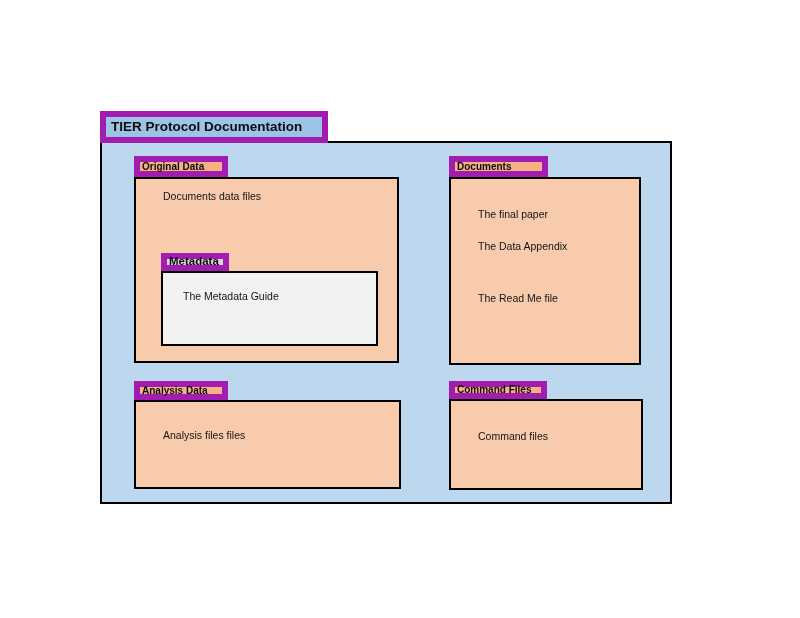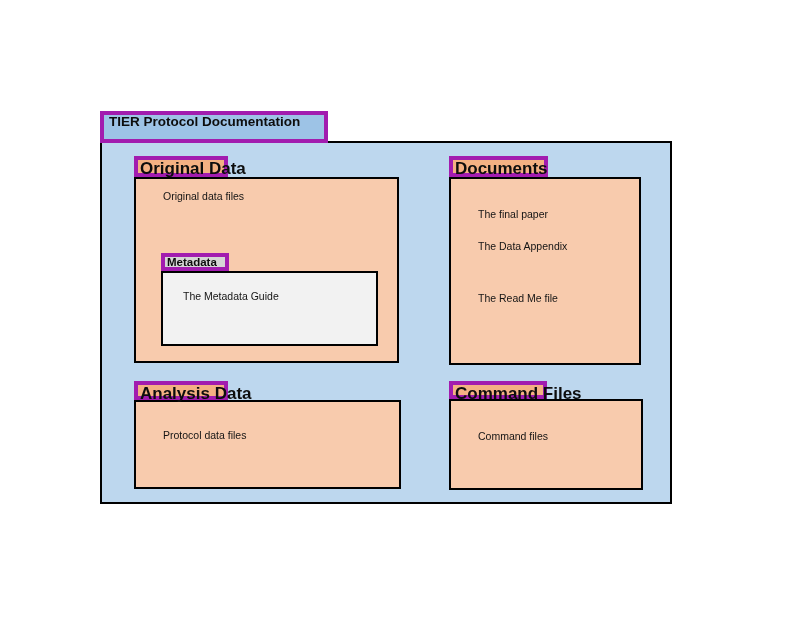--- a/index.html
+++ b/index.html
@@ -12,22 +12,23 @@
     position: relative;
     width: 800px;
     height: 618px;
     background: #ffffff;
     overflow: hidden;
   }
   
   .tab {
     position: absolute;
     box-sizing: border-box;
-    border: 4px solid #a21caf;
+    border: 6px solid #a21caf;
     display: flex;
+    align-items: center;
   }
   .tab-label {
     font-weight: 700;
     color: #0d0d0d;
     white-space: nowrap;
     line-height: 1;
   }
   .fbody {
     position: absolute;
     box-sizing: border-box;
@@ -40,21 +41,21 @@
     color: #141414;
     white-space: nowrap;
     z-index: 7;
   }
   
   .main-tab  { left: 100px; top: 111px; width: 228px; height: 32px; background: #9dc3e6; z-index: 2; padding-left: 5px; }
   .main-tab .tab-label { font-size: 13.5px; }
   .main-body { left: 100px; top: 141px; width: 572px; height: 363px; background: #bdd7ee; z-index: 1; }
   
   .sub-tab  { background: #f4b183; z-index: 4; padding-left: 2px; }
-  .sub-tab .tab-label { font-size: 17px; }
+  .sub-tab .tab-label { font-size: 10px; }
   .sub-body { background: #f8cbad; z-index: 3; }
   .od-tab  { left: 134px; top: 156px; width: 94px;  height: 21px; }
   .od-body { left: 134px; top: 177px; width: 265px; height: 186px; }
   .doc-tab  { left: 449px; top: 156px; width: 99px;  height: 21px; }
   .doc-body { left: 449px; top: 177px; width: 192px; height: 188px; }
   .ad-tab  { left: 134px; top: 381px; width: 94px;  height: 19px; }
   .ad-body { left: 134px; top: 400px; width: 267px; height: 89px; }
   .cf-tab  { left: 449px; top: 381px; width: 98px;  height: 18px; }
   .cf-body { left: 449px; top: 399px; width: 194px; height: 91px; }
   
@@ -79,41 +80,41 @@
 
   <div class="fbody main-body"></div>
   <div class="tab main-tab">
     <span class="tab-label">TIER Protocol Documentation</span>
   </div>
 
   <div class="fbody sub-body od-body"></div>
   <div class="tab sub-tab od-tab">
     <span class="tab-label">Original Data</span>
   </div>
-  <div class="item it-od1">Original data files</div>
+  <div class="item it-od1">Documents data files</div>
 
   <div class="fbody md-body"></div>
   <div class="tab md-tab">
     <span class="tab-label">Metadata</span>
   </div>
   <div class="item it-md1">The Metadata Guide</div>
 
   <div class="fbody sub-body doc-body"></div>
   <div class="tab sub-tab doc-tab">
     <span class="tab-label">Documents</span>
   </div>
   <div class="item it-doc1">The final paper</div>
   <div class="item it-doc2">The Data Appendix</div>
   <div class="item it-doc3">The Read Me file</div>
 
   <div class="fbody sub-body ad-body"></div>
   <div class="tab sub-tab ad-tab">
     <span class="tab-label">Analysis Data</span>
   </div>
-  <div class="item it-ad1">Protocol data files</div>
+  <div class="item it-ad1">Analysis files files</div>
 
   <div class="fbody sub-body cf-body"></div>
   <div class="tab sub-tab cf-tab">
     <span class="tab-label">Command Files</span>
   </div>
   <div class="item it-cf1">Command files</div>
 
 </div>
 
 </body></html>

